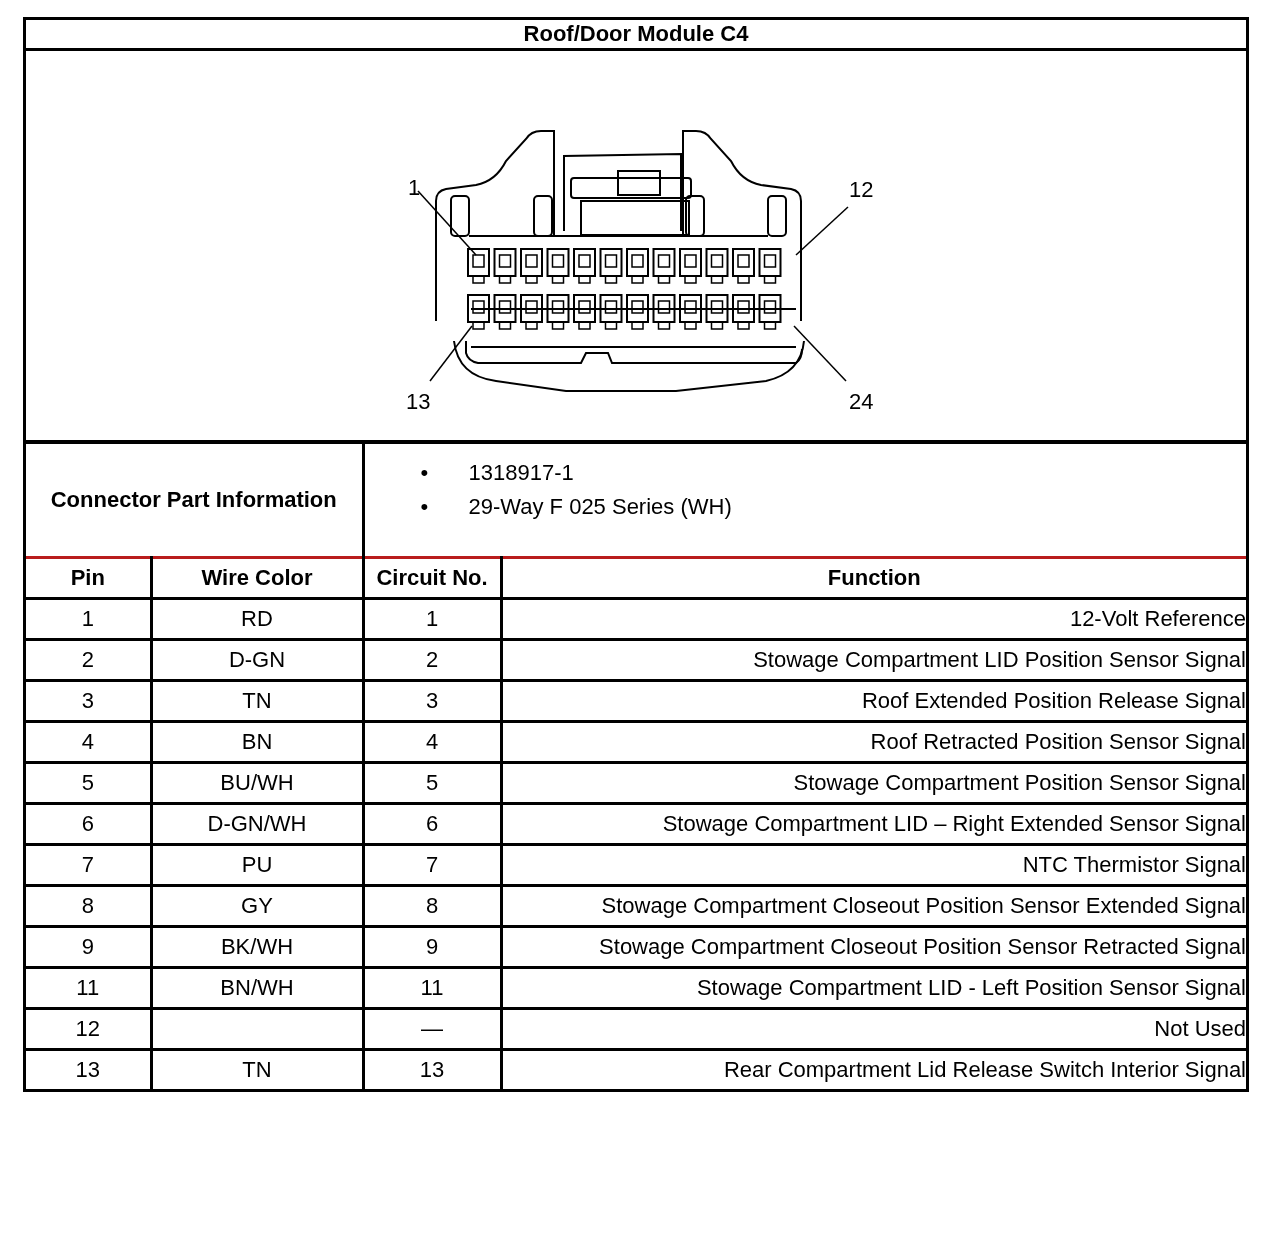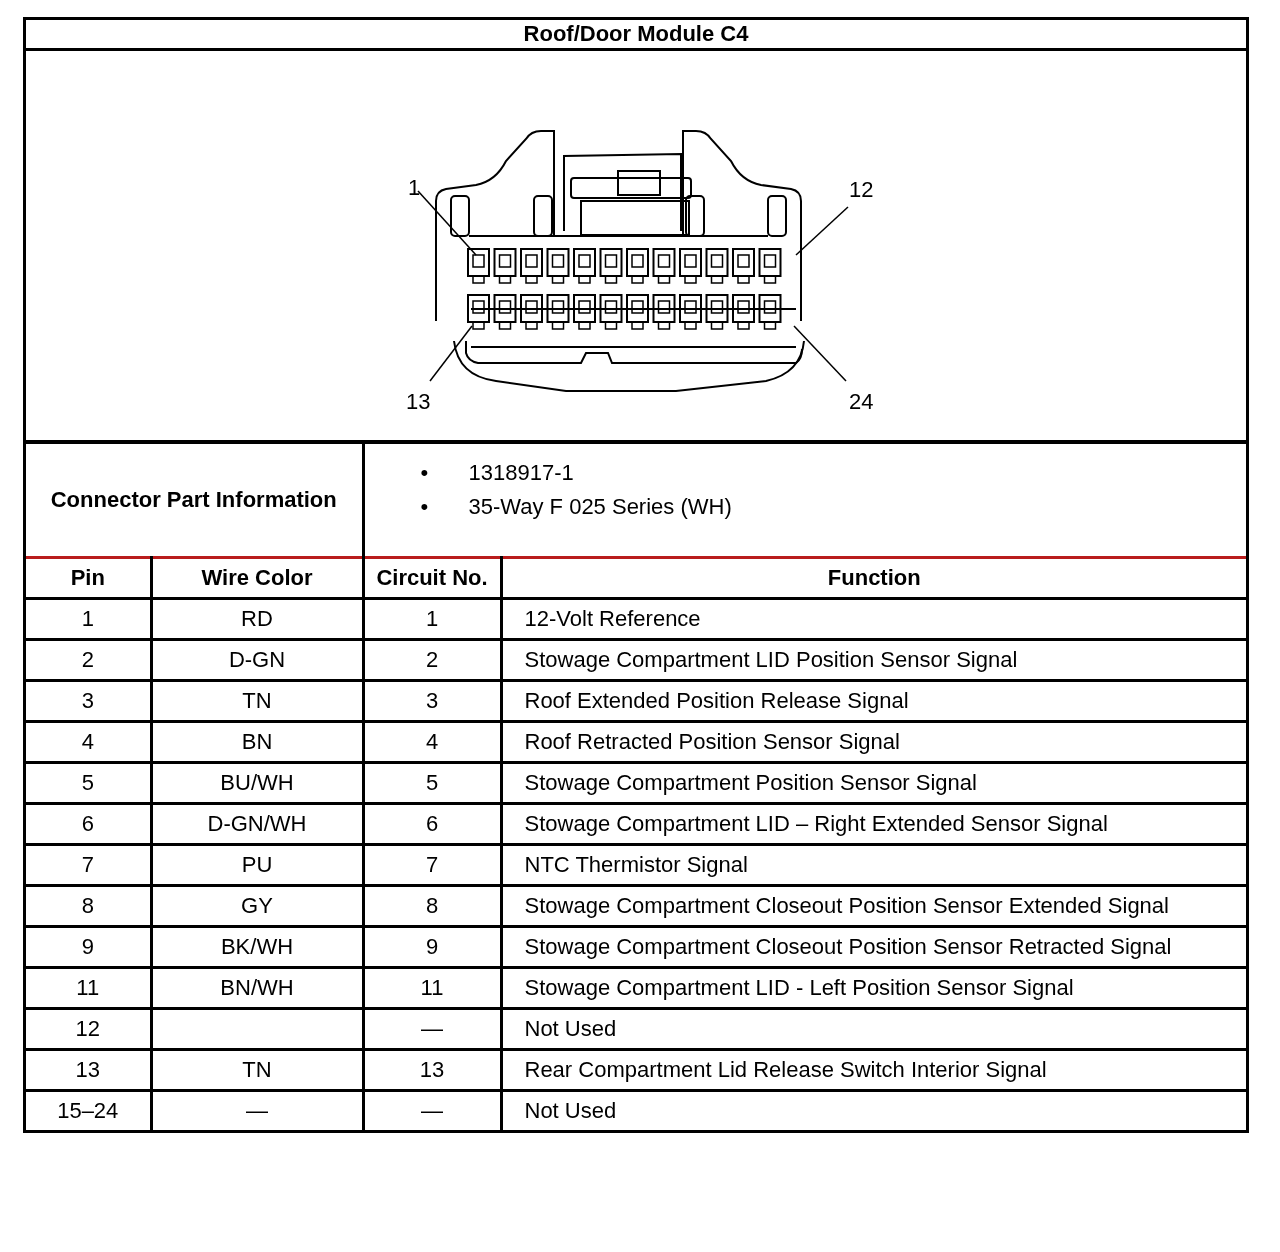--- a/index.html
+++ b/index.html
@@ -14,21 +14,21 @@
   td:first-child, th:first-child { border-left: none; }
   td:last-child, th:last-child { border-right: none; }
   tr:last-child td { border-bottom: none; }
   .info-label { font-weight: bold; text-align: center; height: 112px; font-size: 22px; }
   .info-values { vertical-align: top; padding-top: 12px; }
   .info-values ul { list-style: none; margin: 0; padding: 0 0 0 56px; }
   .info-values li { line-height: 34px; display: flex; }
   .info-values li .bullet { width: 48px; display: inline-block; }
   th { font-weight: bold; height: 38px; }
   td { height: 38px; text-align: center; }
-  td.func { text-align: left; padding-left: 22px; white-space: nowrap; }
+  td.func { text-align: right; padding-left: 22px; white-space: nowrap; }
 </style>
 </head>
 <body>
 
 <div class="sheet">
   <div class="title-row">Roof/Door Module C4</div>
 
   <div class="diagram-row">
     <svg id="conn-svg" width="1220" height="389" viewBox="0 0 1220 389">
       <g fill="none" stroke="#000" stroke-width="2">
@@ -197,21 +197,21 @@
         <tr>
       <td class="info-label">Connector Part Information</td>
       <td class="info-values" style="text-align:left">
         <ul>
           <li>
                 <span class="bullet">•</span>
                 <span>1318917-1</span>
               </li>
           <li>
                 <span class="bullet">•</span>
-                <span>35-Way F 025 Series (WH)</span>
+                <span>29-Way F 025 Series (WH)</span>
               </li>
         </ul>
       </td>
     </tr>
   </tbody>
     </table>
 
   <table style="border-top:3px solid #b91c1c">
     <colgroup>
       <col style="width:125px">
@@ -293,21 +293,15 @@
           <td></td>
           <td>—</td>
           <td class="func">Not Used</td>
         </tr>
         <tr>
           <td>13</td>
           <td>TN</td>
           <td>13</td>
           <td class="func">Rear Compartment Lid Release Switch Interior Signal</td>
         </tr>
-        <tr>
-          <td>15–24</td>
-          <td>—</td>
-          <td>—</td>
-          <td class="func">Not Used</td>
-        </tr>
       </tbody>
   </table>
 </div>
 
 </body></html>

